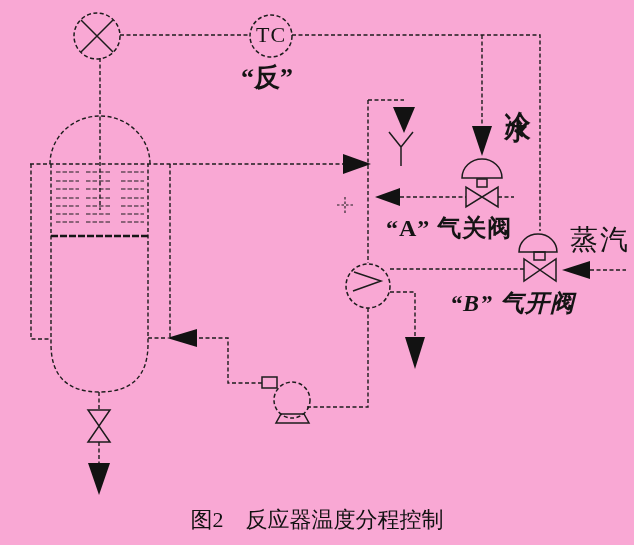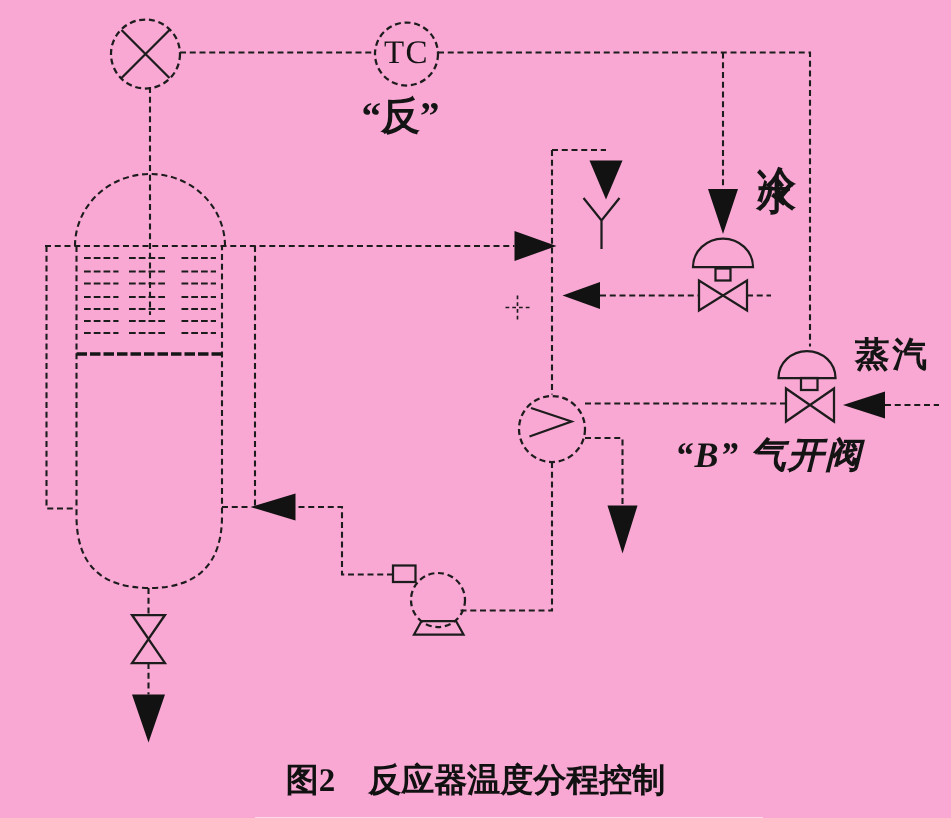--- a/index.html
+++ b/index.html
@@ -8,24 +8,24 @@
     background:#f9a8d4;color:#141414;
     font-family:"Liberation Serif","DejaVu Serif",serif;
   }
   .stage svg{position:absolute;left:0;top:0;}
   .lbl{position:absolute;white-space:nowrap;color:#141414;}
   .lbl-tc{left:249px;top:22px;width:44px;text-align:center;font-size:22px;letter-spacing:1px;}
   .lbl-mode{left:222px;top:60px;width:90px;text-align:center;font-size:26px;font-weight:bold;}
   .lbl-coldwater{left:500px;top:90px;writing-mode:vertical-rl;text-orientation:upright;
     font-size:26px;letter-spacing:6px;font-weight:bold;}
   .lbl-valve-a{left:386px;top:212px;font-size:24px;font-weight:bold;letter-spacing:1px;}
-  .lbl-steam{left:570px;top:221px;font-size:23px;font-weight:bold;letter-spacing:2px;}
+  .lbl-steam{left:570px;top:221px;font-size:28px;font-weight:normal;letter-spacing:2px;}
   .lbl-valve-b{left:450px;top:287px;font-size:24px;font-weight:bold;letter-spacing:1px;font-style:italic;}
   .caption{position:absolute;left:0;top:505px;width:634px;text-align:center;
-    font-size:22px;font-weight:bold;color:#111;}
+    font-size:22px;font-weight:normal;color:#111;}
   .caption .num{margin-right:22px;}
 </style>
 </head>
 <body>
 
 <div class="stage">
 
   <svg width="634" height="545" viewBox="0 0 634 545">
 
     <g stroke="#1c1c1c" stroke-width="1.4" stroke-dasharray="4 2.5" fill="none">
@@ -117,20 +117,21 @@
       <polygon points="562,270 590,261 590,279"></polygon>
       <polygon points="405,337 425,337 415,369"></polygon>
       <polygon points="167,338 197,329 197,347"></polygon>
       <polygon points="88,463 110,463 99,495"></polygon>
     </g>
   </svg>
 
   <div class="lbl lbl-tc">TC</div>
   <div class="lbl lbl-mode">“反”</div>
   <div class="lbl lbl-coldwater">冷水</div>
+  <div class="lbl lbl-valve-a">“A” 气关阀</div>
   <div class="lbl lbl-steam">蒸汽</div>
   <div class="lbl lbl-valve-b">“B” 气开阀</div>
 
   <div class="caption">
     <span class="num">图2</span><span>反应器温度分程控制</span>
   </div>
 
 </div>
 
 </body></html>

